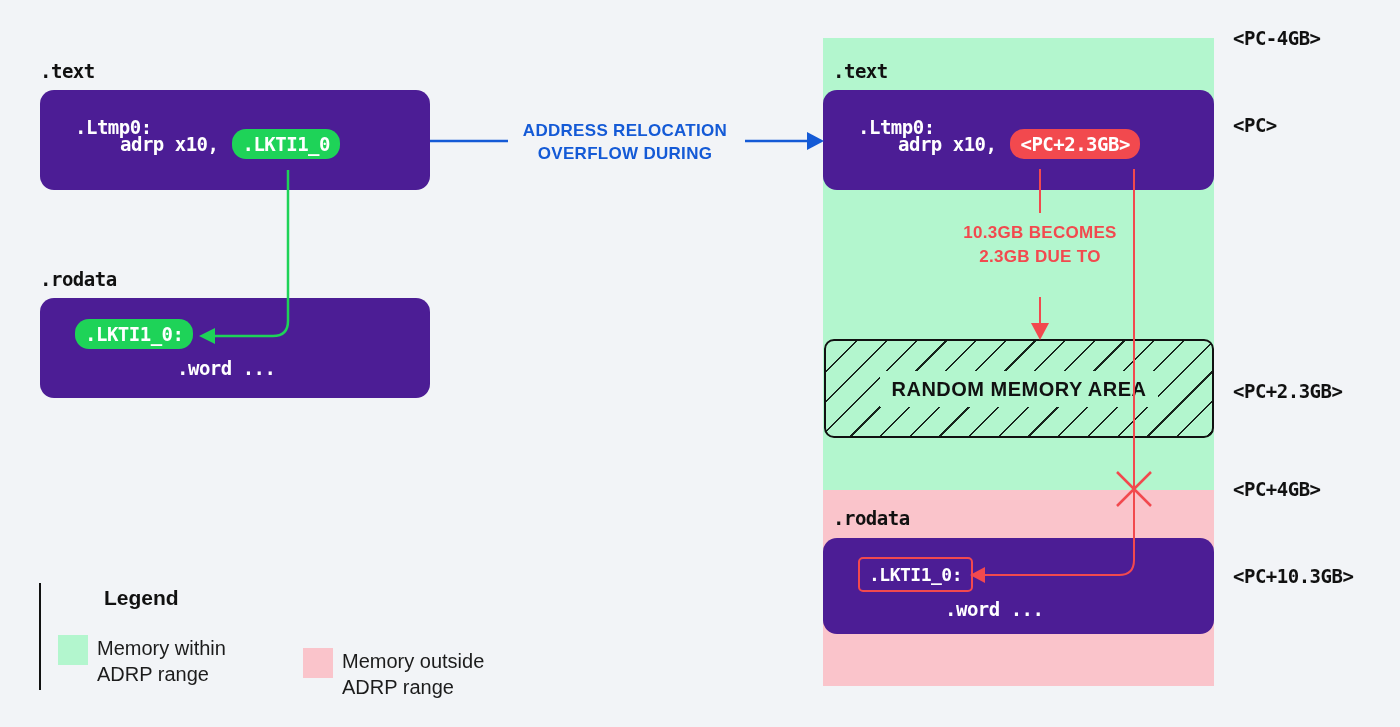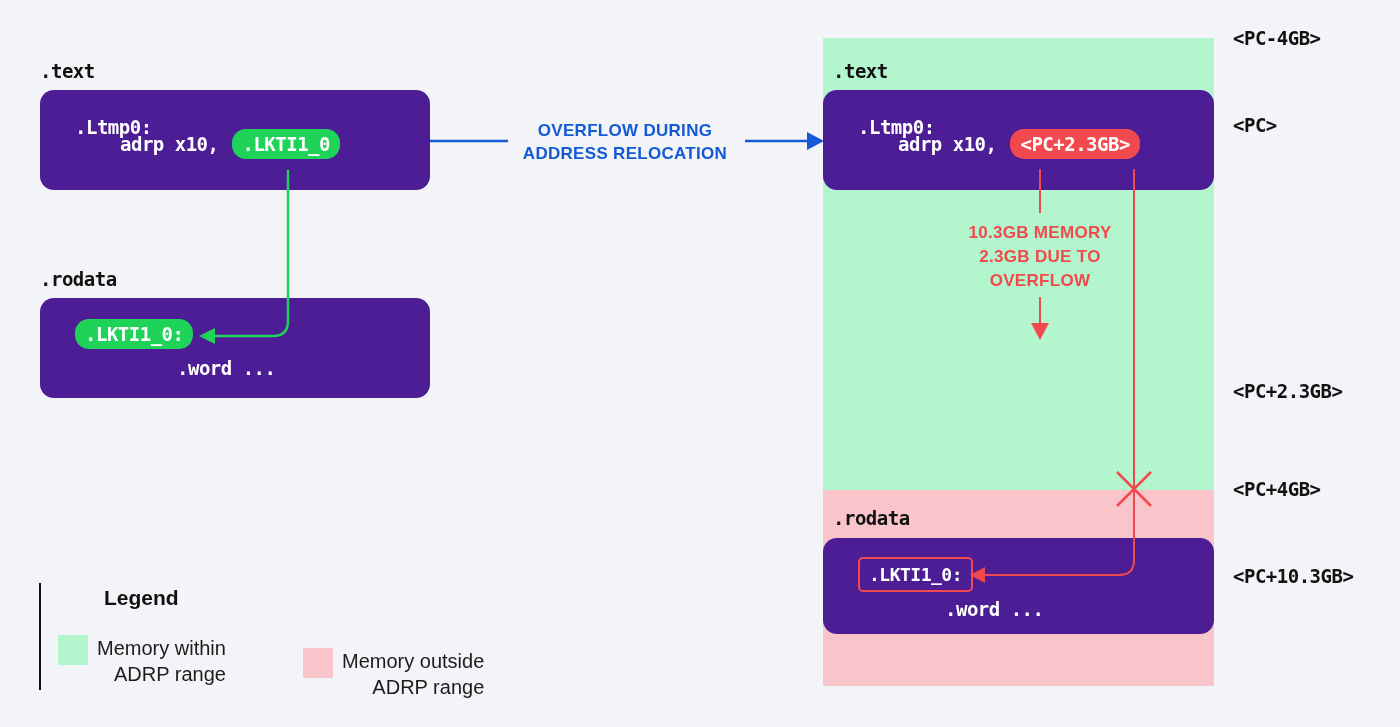--- a/index.html
+++ b/index.html
@@ -5,21 +5,21 @@
   * { margin: 0; padding: 0; box-sizing: border-box; }
   html, body { background: #e9ebef; }
   .canvas {
     position: relative;
     width: 1400px;
     height: 727px;
     background: #f2f4f7;
     overflow: hidden;
     font-family: "DejaVu Sans Mono", monospace;
   }
-  .abs { position: absolute; text-align: right; }
+  .abs { position: absolute; }
 
   
   .sec-label {
     font: 700 19px/22px "DejaVu Sans Mono", monospace;
     color: #111;
     letter-spacing: -0.5px;
     white-space: nowrap;
   }
 
   
@@ -149,40 +149,42 @@
   <div class="abs sec-label" style="left:40px; top:268px;">.rodata</div>
 
   <div class="abs code-box" style="left:40px; top:298px; width:390px; height:100px;">
     <div class="code-line" style="left:35px; top:21px; height:30px;">
       <span class="badge badge-green" style="margin-left:0;">.LKTI1_0:</span>
     </div>
     <div class="code-line" style="left:137px; top:59px;">.word ...</div>
   </div>
 
   <div class="abs blue-note" style="left:505px; top:119px; width:240px;">
+    <div>ADDRESS RELOCATION</div>
     <div>OVERFLOW DURING</div>
-    <div>ADDRESS RELOCATION</div>
   </div>
 
   <div class="abs sec-label" style="left:833px; top:60px;">.text</div>
 
   <div class="abs code-box" style="left:823px; top:90px; width:391px; height:100px;">
     <div class="code-line" style="left:35px; top:26px;">.Ltmp0:</div>
     <div class="code-line" style="left:75px; top:39px; height:30px;">
       <span>adrp x10,</span>
       <span class="badge badge-red">&lt;PC+2.3GB&gt;</span>
     </div>
   </div>
 
   <div class="abs red-note" style="left:940px; top:221px; width:200px;">
-    <div>10.3GB MEMORY</div>
+    <div>10.3GB BECOMES</div>
     <div>2.3GB DUE TO</div>
-    <div>OVERFLOW</div>
-  </div>
-
+  </div>
+
+  <div class="abs hatch-box" style="left:824px; top:339px; width:390px; height:99px;">
+    <span class="hatch-label">RANDOM MEMORY AREA</span>
+  </div>
 
   <div class="abs sec-label" style="left:833px; top:507px;">.rodata</div>
 
   <div class="abs code-box" style="left:823px; top:538px; width:391px; height:96px;">
     <span class="abs badge-outline-red" style="left:35px; top:19px;">.LKTI1_0:</span>
     <div class="code-line" style="left:122px; top:60px;">.word ...</div>
   </div>
 
   <div class="abs addr-label" style="left:1233px; top:27px;">&lt;PC-4GB&gt;</div>
   <div class="abs addr-label" style="left:1233px; top:114px;">&lt;PC&gt;</div>

